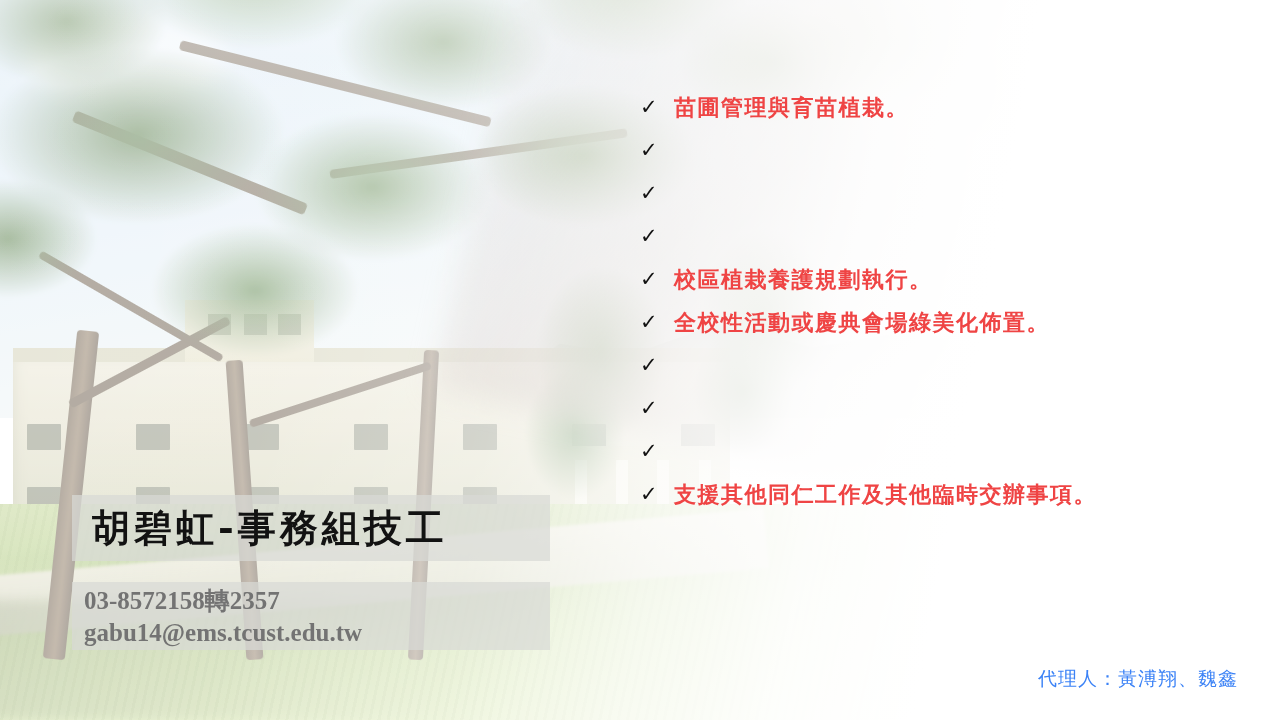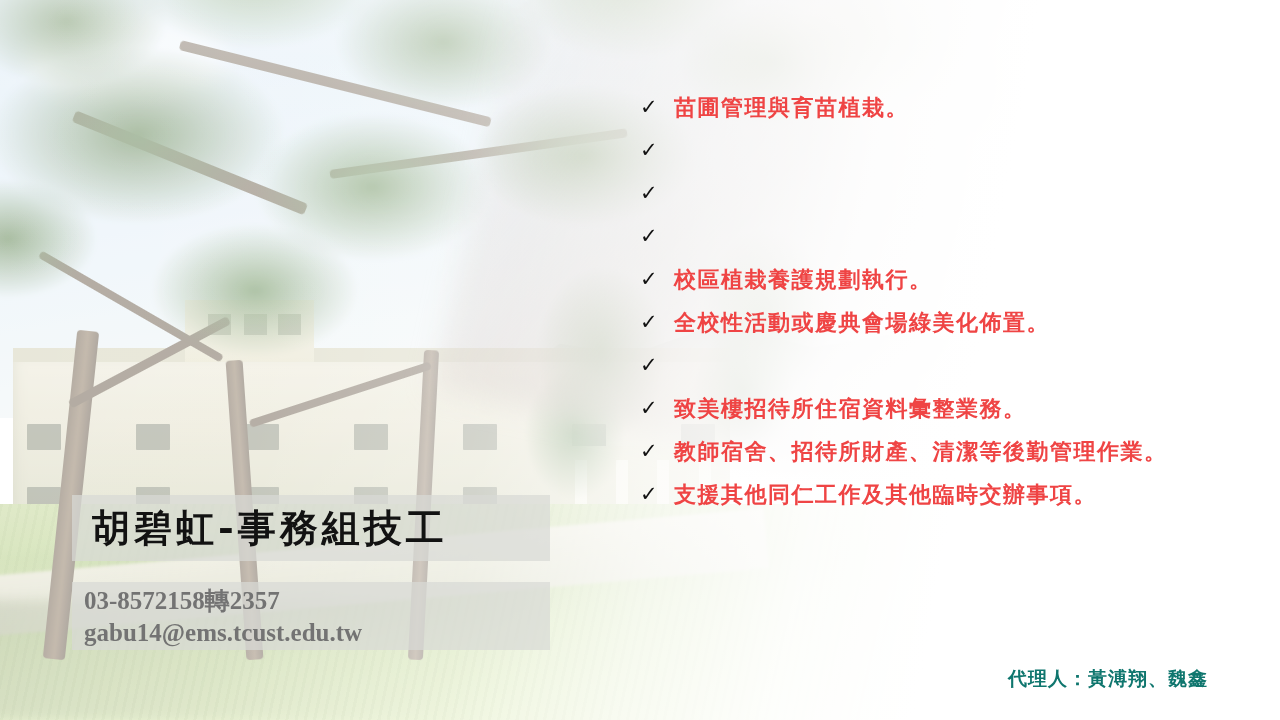--- a/index.html
+++ b/index.html
@@ -318,27 +318,27 @@
     font-size: 22px;
     letter-spacing: 1.5px;
     color: #ef4444;
     line-height: 30px;
     white-space: nowrap;
   }
 
   
   .deputy {
     position: absolute;
-    right: 72px;
+    right: 42px;
     top: 666px;
     font-family: "DejaVu Serif", "Liberation Serif", serif;
-    font-weight: 700;
+    font-weight: 400;
     font-size: 19px;
     letter-spacing: 1px;
-    color: #0f766e;
+    color: #3b82f6;
     white-space: nowrap;
   }
 </style>
 </head>
 <body>
 
 <div id="slide">
 
   <div class="bg-wrap">
     <div class="bg-photo">
@@ -440,25 +440,23 @@
         </li>
         <li>
           <span class="check">✓</span>
           <span class="duty-text">全校性活動或慶典會場綠美化佈置。</span>
         </li>
         <li>
           <span class="check">✓</span>
         </li>
         <li>
           <span class="check">✓</span>
-          <span class="duty-text">致美樓招待所住宿資料彙整業務。</span>
-        </li>
-        <li>
-          <span class="check">✓</span>
-          <span class="duty-text">教師宿舍、招待所財產、清潔等後勤管理作業。</span>
+        </li>
+        <li>
+          <span class="check">✓</span>
         </li>
         <li>
           <span class="check">✓</span>
           <span class="duty-text">支援其他同仁工作及其他臨時交辦事項。</span>
         </li>
       </ul>
   </div>
 
   <div class="deputy">代理人：黃溥翔、魏鑫</div>
 

